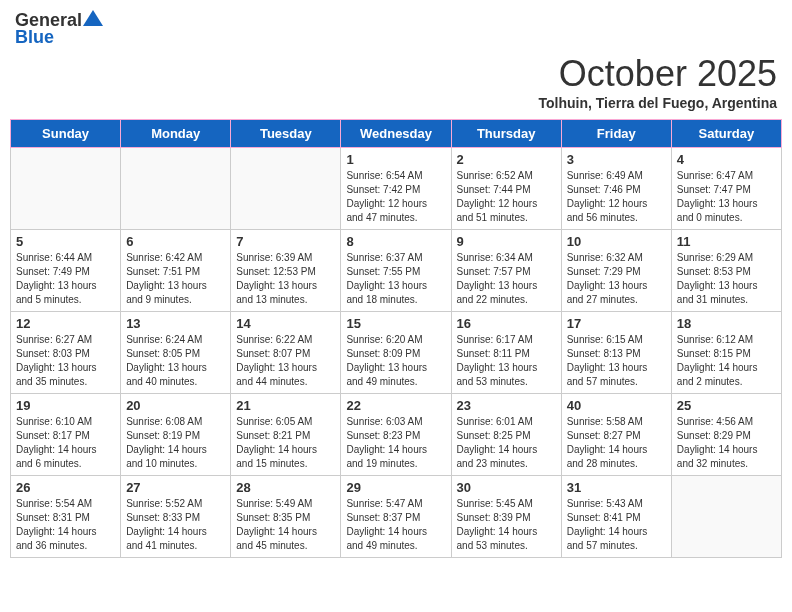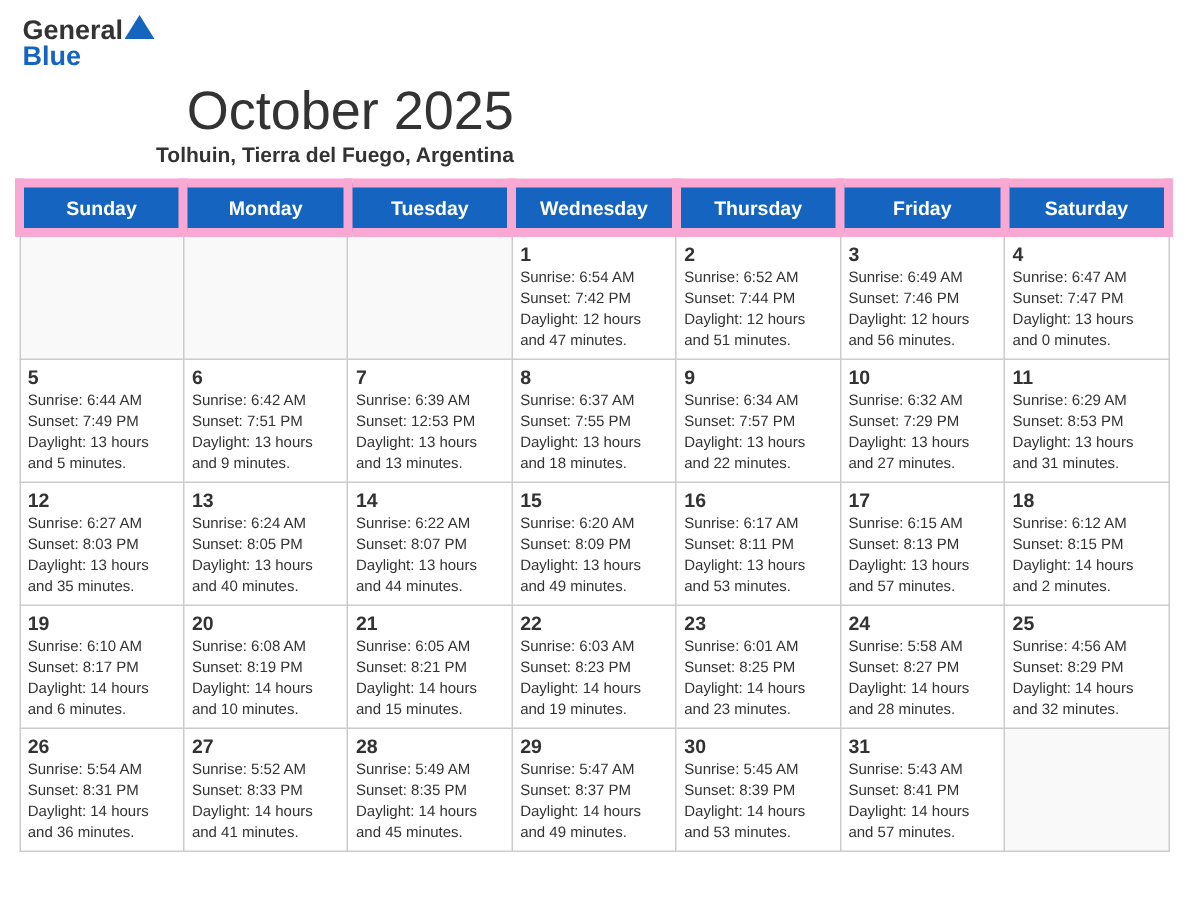--- a/index.html
+++ b/index.html
@@ -5,20 +5,21 @@
     * { box-sizing: border-box; margin: 0; padding: 0; }
     body {
       font-family: Arial, sans-serif;
       background: #fff;
       width: 792px;
       min-height: 612px;
       padding: 10px;
     }
     .header {
       display: flex;
+      justify-content: space-between;
       align-items: flex-start;
       margin-bottom: 8px;
       padding: 0 5px;
     }
     .logo {
       display: flex;
       flex-direction: column;
       align-items: flex-start;
     }
     .logo-text {
@@ -54,21 +55,21 @@
       border-collapse: collapse;
       border: 1px solid #ccc;
     }
     .calendar th {
       background: #1565c0;
       color: #fff;
       font-size: 13px;
       font-weight: bold;
       padding: 6px 4px;
       text-align: center;
-      border: 6px solid #f9a8d4;
+      border: 1px solid #f9a8d4;
     }
     .calendar td {
       border: 1px solid #ccc;
       vertical-align: top;
       padding: 4px 5px;
       width: calc(100% / 7);
       height: 80px;
       font-size: 10.5px;
       color: #333;
     }
@@ -287,21 +288,21 @@
 and 19 minutes.</div>
         </td>
         <td>
           <div class="day-number">23</div>
           <div class="day-info">Sunrise: 6:01 AM
 Sunset: 8:25 PM
 Daylight: 14 hours
 and 23 minutes.</div>
         </td>
         <td>
-          <div class="day-number">24</div>
+          <div class="day-number">40</div>
           <div class="day-info">Sunrise: 5:58 AM
 Sunset: 8:27 PM
 Daylight: 14 hours
 and 28 minutes.</div>
         </td>
         <td>
           <div class="day-number">25</div>
           <div class="day-info">Sunrise: 4:56 AM
 Sunset: 8:29 PM
 Daylight: 14 hours

